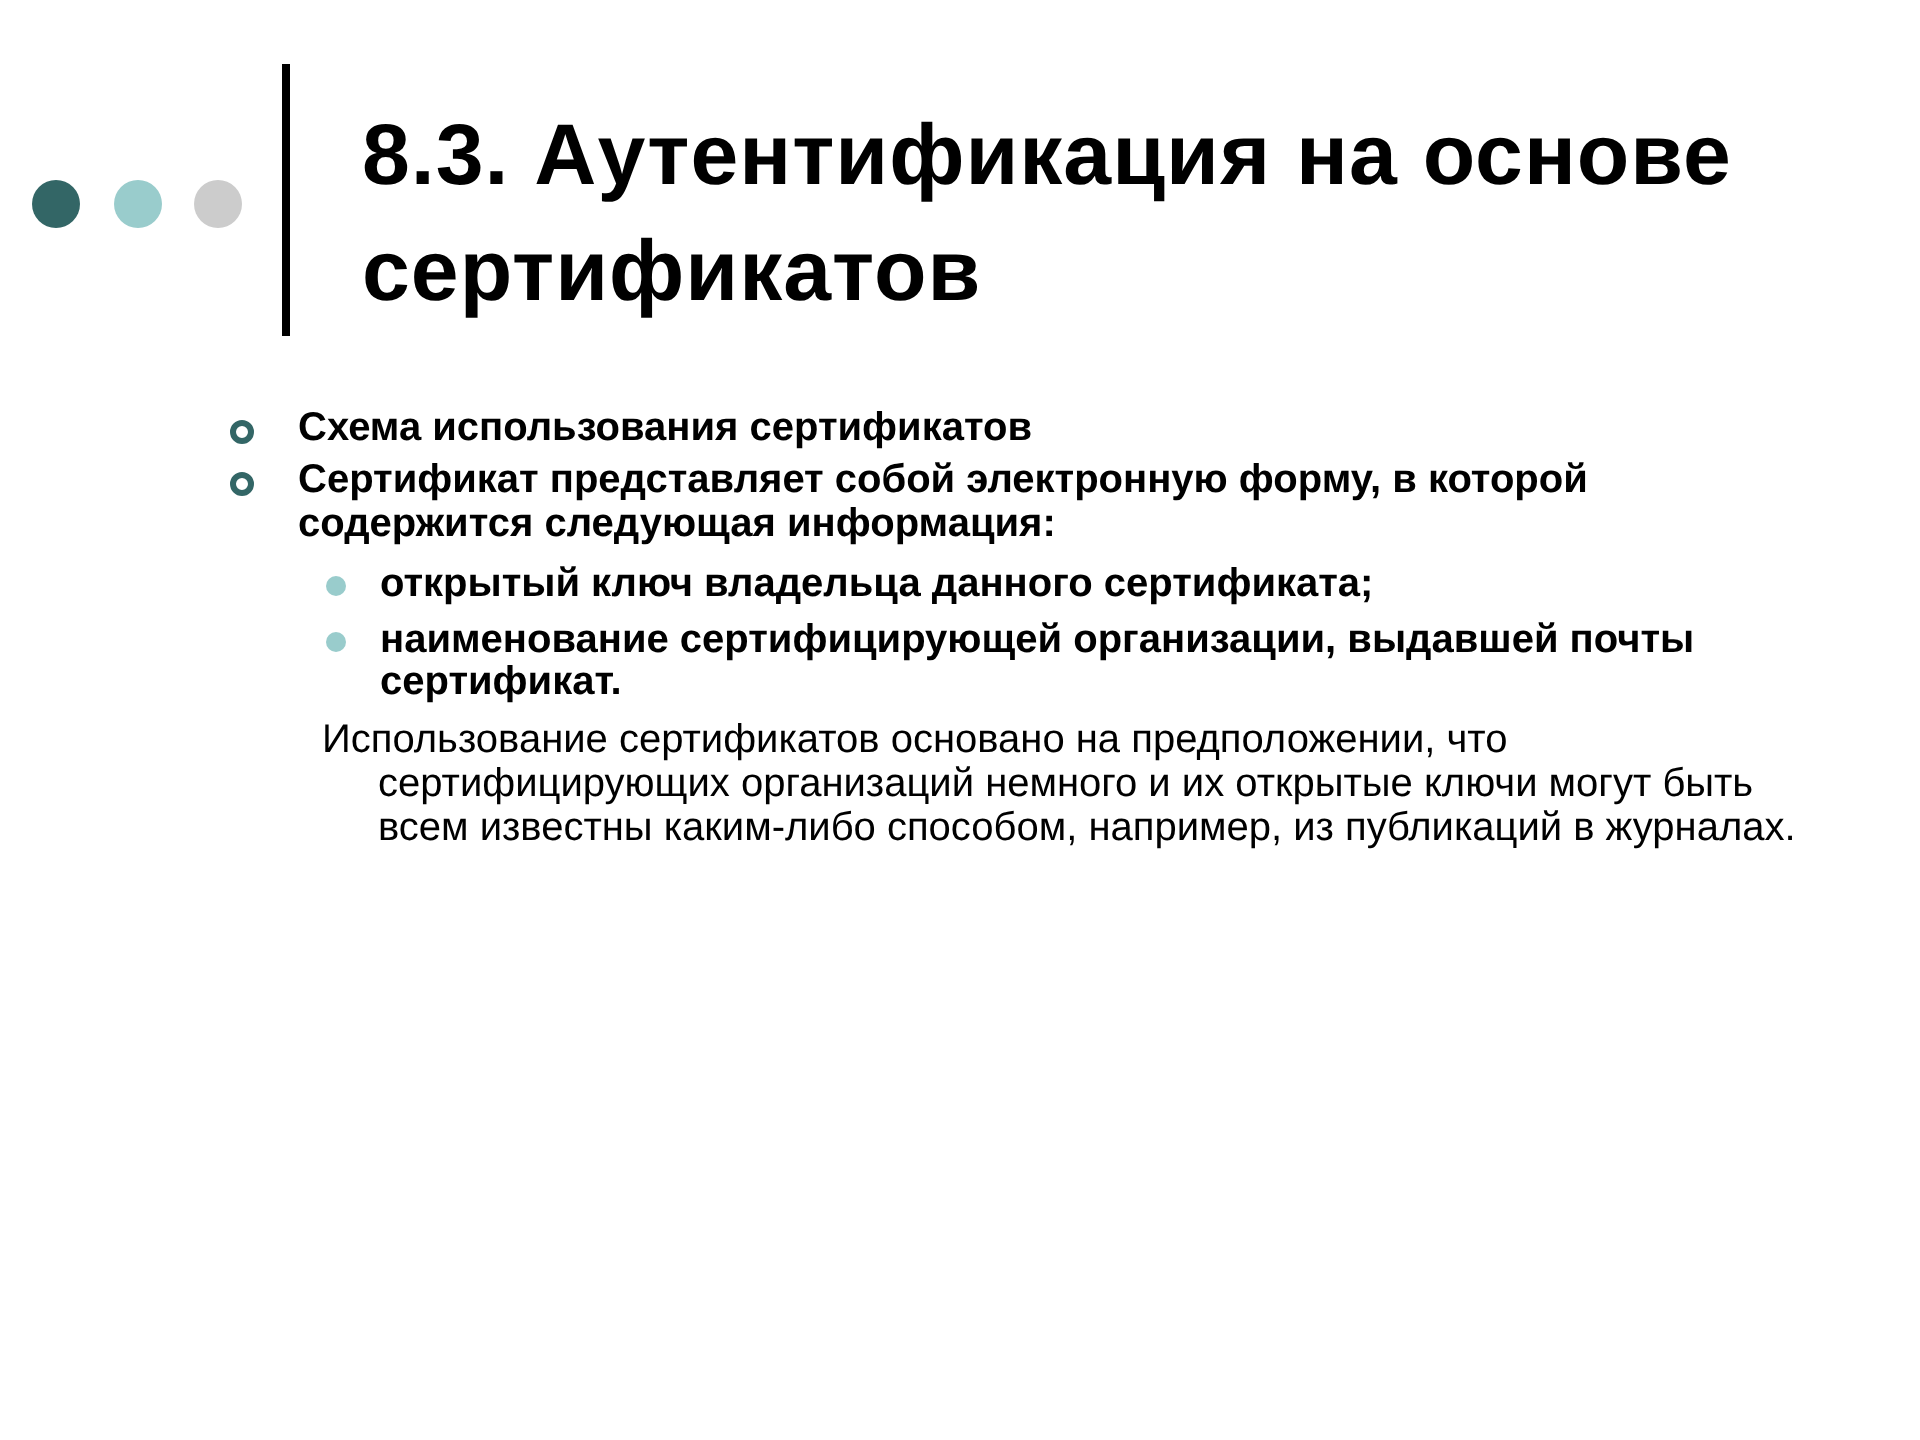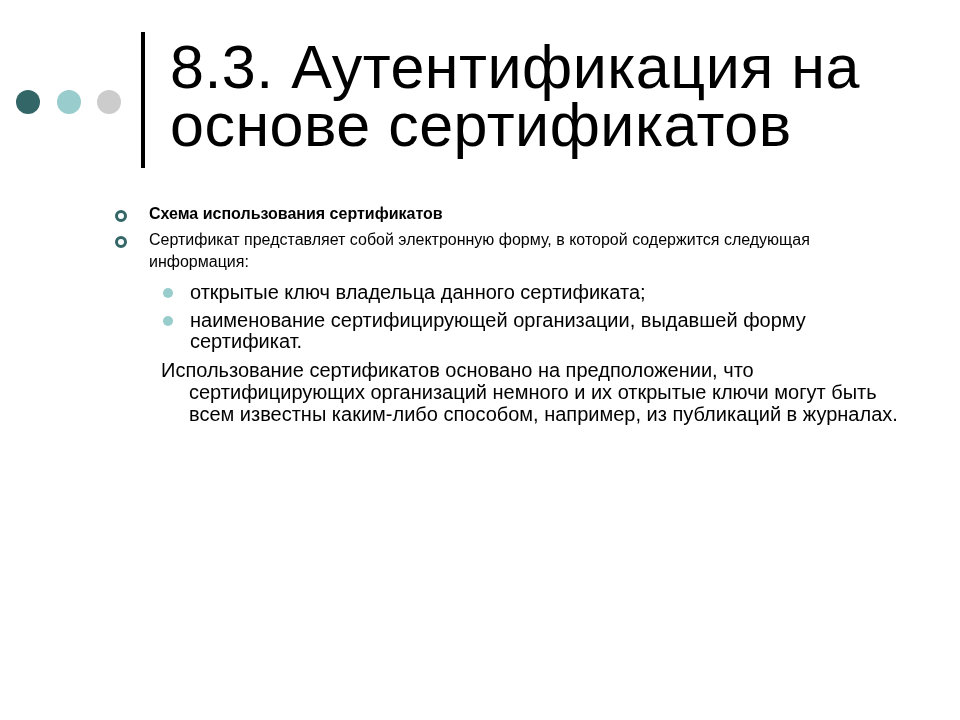--- a/index.html
+++ b/index.html
@@ -39,36 +39,36 @@
       width: 4px;
       height: 136px;
       background: #000000;
     }
     .title {
       position: absolute;
       left: 170px;
       top: 38px;
       width: 760px;
       font-family: "Liberation Sans", sans-serif;
-      font-weight: normal;
-      font-size: 61px;
+      font-weight: bold;
+      font-size: 43px;
       line-height: 58px;
       letter-spacing: 0.5px;
-      margin: 0;
+      margin: 11px;
     }
     .content {
       position: absolute;
       left: 112px;
       top: 203px;
       width: 790px;
     }
     .l1 {
       position: relative;
       padding-left: 37px;
-      font-size: 16px;
+      font-size: 20px;
       line-height: 22px;
       margin-bottom: 4px;
     }
     .l1 .bullet {
       position: absolute;
       left: 3px;
       top: 7px;
       width: 6px;
       height: 6px;
       border: 3px solid #336666;
@@ -92,21 +92,21 @@
       background: #99cccc;
       border-radius: 50%;
     }
     .plain {
       margin-left: 49px;
       padding-left: 28px;
       text-indent: -28px;
       font-size: 20px;
       line-height: 22px;
     }
-    .text { display: inline; }
+    .text { display: inline; font-weight: bold; }
   </style>
 </head>
 <body>
 
 <div class="dots">
   <span class="dot d1"></span>
   <span class="dot d2"></span>
   <span class="dot d3"></span>
 </div>
 <div class="vline"></div>
@@ -118,21 +118,21 @@
     <span class="bullet"></span>
     <span class="text">Схема использования  сертификатов</span>
   </div>
   <div class="l1">
     <span class="bullet"></span>
     <span class="text">Сертификат представляет собой электронную форму, в которой содержится следующая информация:</span>
   </div>
 
   <div class="l2" style="margin-top:9px;">
     <span class="bullet"></span>
-    <span class="text">открытые ключ владельца данного сертификата;</span>
+    <span class="text">открытый ключ владельца данного сертификата;</span>
   </div>
   <div class="l2">
     <span class="bullet"></span>
-    <span class="text">наименование сертифицирующей организации, выдавшей форму сертификат.</span>
+    <span class="text">наименование сертифицирующей организации, выдавшей почты сертификат.</span>
   </div>
 
   <div class="plain" style="margin-top:4px;">Использование сертификатов основано на предположении, что сертифицирующих организаций немного и их открытые ключи могут быть всем известны каким-либо способом, например, из публикаций в журналах.</div>
 </div>
 
 </body></html>

